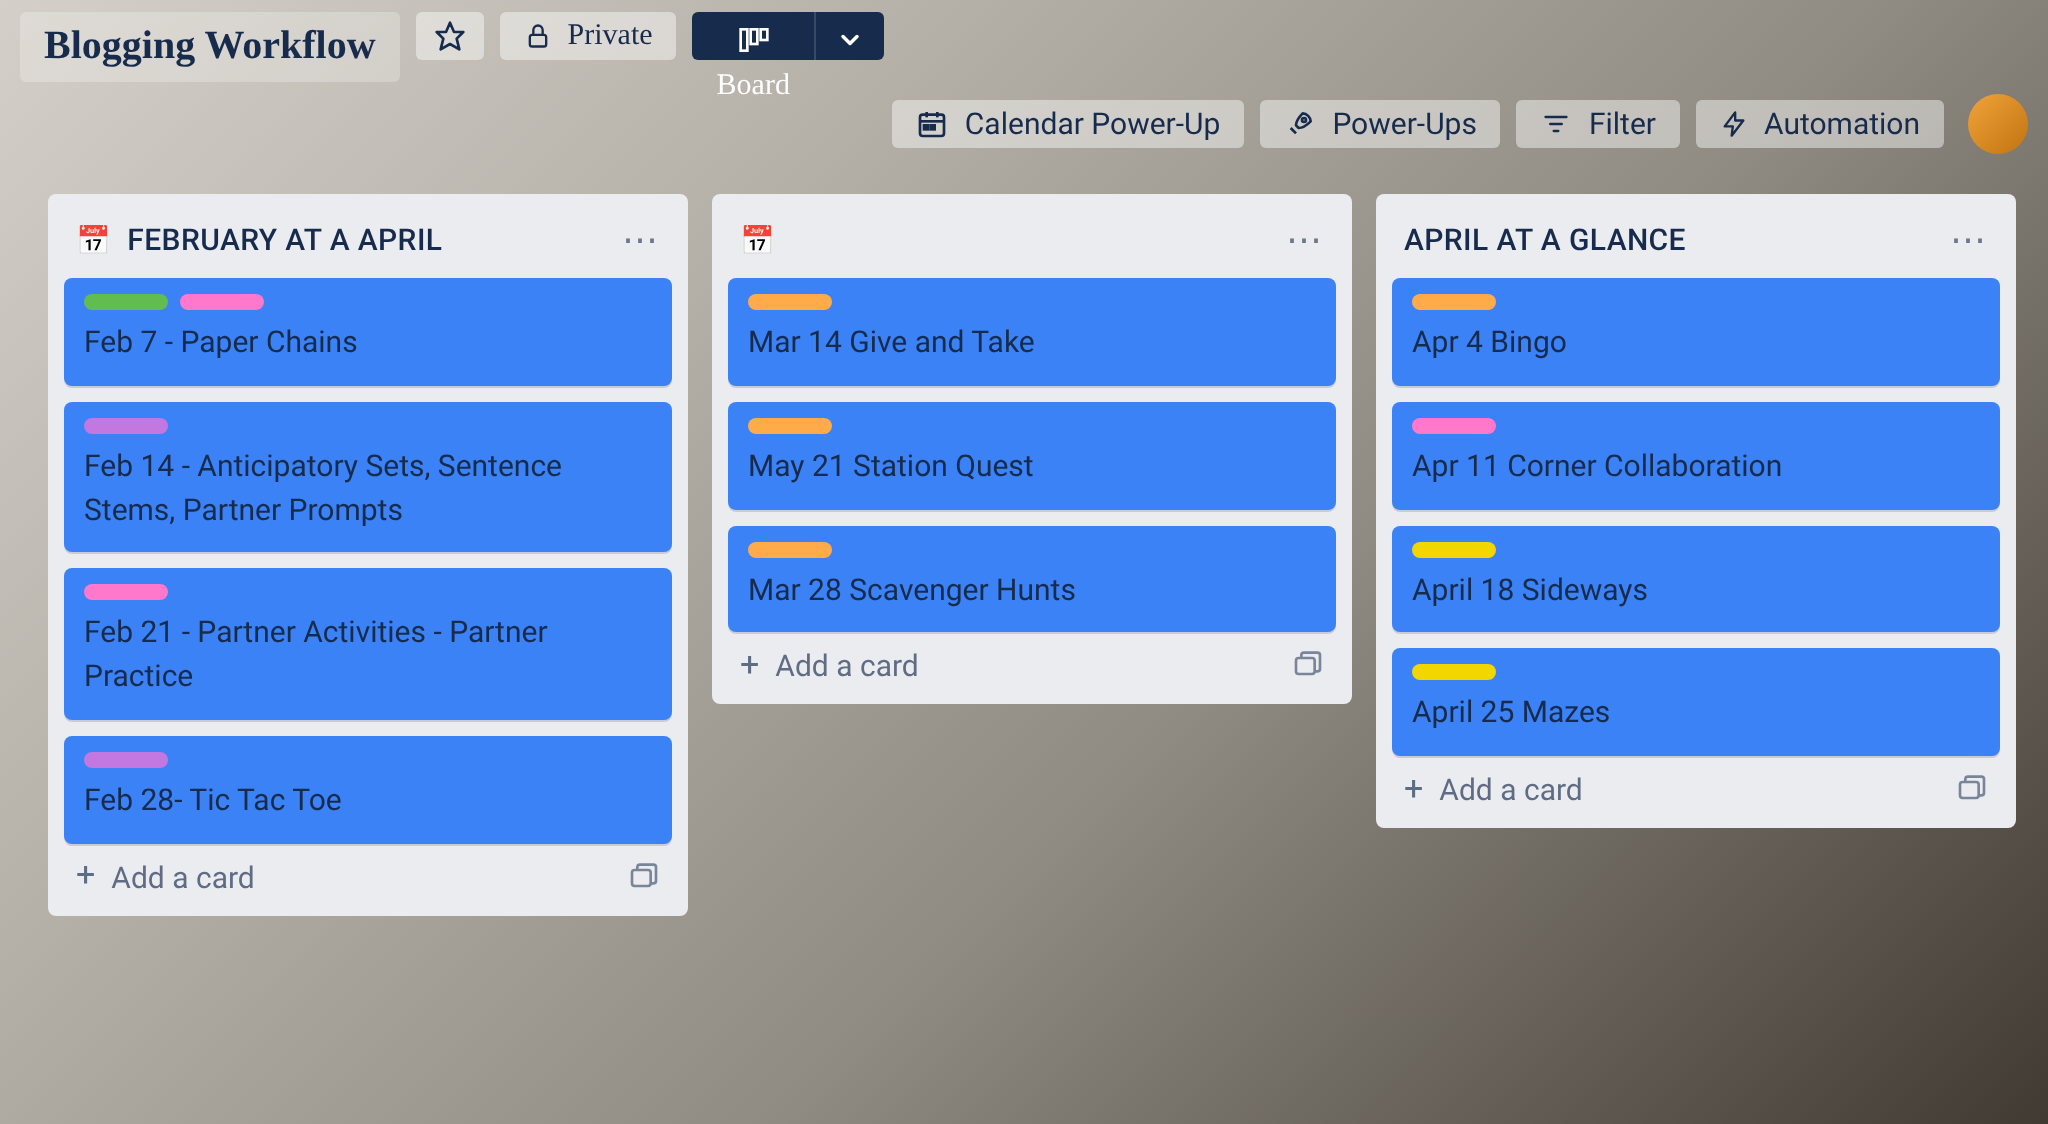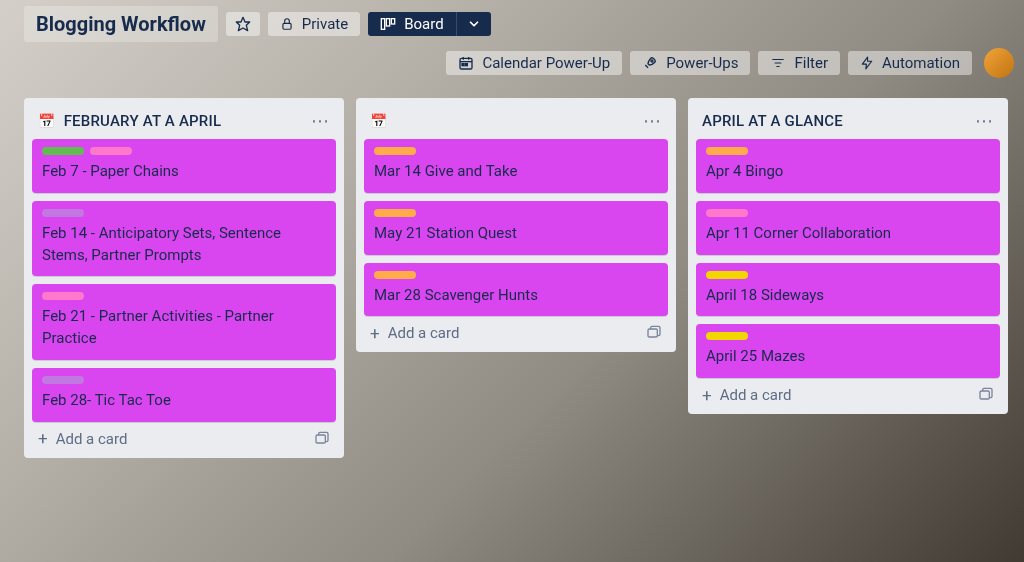--- a/index.html
+++ b/index.html
@@ -5,23 +5,23 @@
   * { box-sizing: border-box; margin: 0; padding: 0; }
   html, body { width: 1024px; height: 562px; overflow: hidden; }
   body {
     font-family: -apple-system, BlinkMacSystemFont, "Segoe UI", Roboto, sans-serif;
     background: linear-gradient(135deg, #d4cfc8 0%, #b5b0a8 30%, #8f8a82 60%, #403a33 100%);
     position: relative;
   }
   
   .topbar {
     display: flex;
-    align-items: center;
-    padding: 6px 10px 4px 24px;
+    padding: 6px 10px 4px 10px;
     gap: 8px;
+    font-family: Liberation Serif, serif;
   }
   .title {
     font-size: 20px;
     font-weight: 700;
     color: #172b4d;
     background: rgba(255,255,255,0.25);
     padding: 6px 12px;
     border-radius: 3px;
   }
   .chip {
@@ -35,21 +35,21 @@
     font-size: 15px;
     height: 24px;
     cursor: pointer;
   }
   .chip.icon-only { padding: 7px 9px; }
   .chip-dark {
     background: #172b4d;
     color: #fff;
   }
   .view-group { display: flex; gap: 0; }
-  .view-group .chip { border-radius: 3px 0 0 3px; }
+  .view-group .chip { border-radius: 3px 0 0 3px; flex-direction: column; }
   .view-group .chip + .chip { border-radius: 0 3px 3px 0; border-left: 1px solid rgba(255,255,255,0.15); padding: 7px 10px; }
   .secondbar {
     display: flex;
     align-items: center;
     padding: 2px 10px 20px 10px;
     gap: 8px;
     justify-content: flex-end;
     text-align: center;
   }
   .avatar {
@@ -88,21 +88,21 @@
     gap: 8px;
     font-size: 15px;
     font-weight: 500;
     color: #172b4d;
     letter-spacing: 0.2px;
   }
   .list-title .cal { font-size: 14px; }
   .list-menu { color: #6b778c; font-size: 18px; letter-spacing: 1px; cursor: pointer; }
   .cards { display: flex; flex-direction: column; gap: 8px; }
   .card {
-    background: #d946ef;
+    background: #3b82f6;
     border-radius: 4px;
     box-shadow: 0 1px 0 rgba(9,30,66,0.15);
     padding: 8px 10px 10px 10px;
     cursor: pointer;
   }
   .labels { display: flex; gap: 6px; margin-bottom: 6px; }
   .label {
     height: 8px; width: 42px; border-radius: 10px;
   }
   .lbl-green  { background: #61bd4f; }

